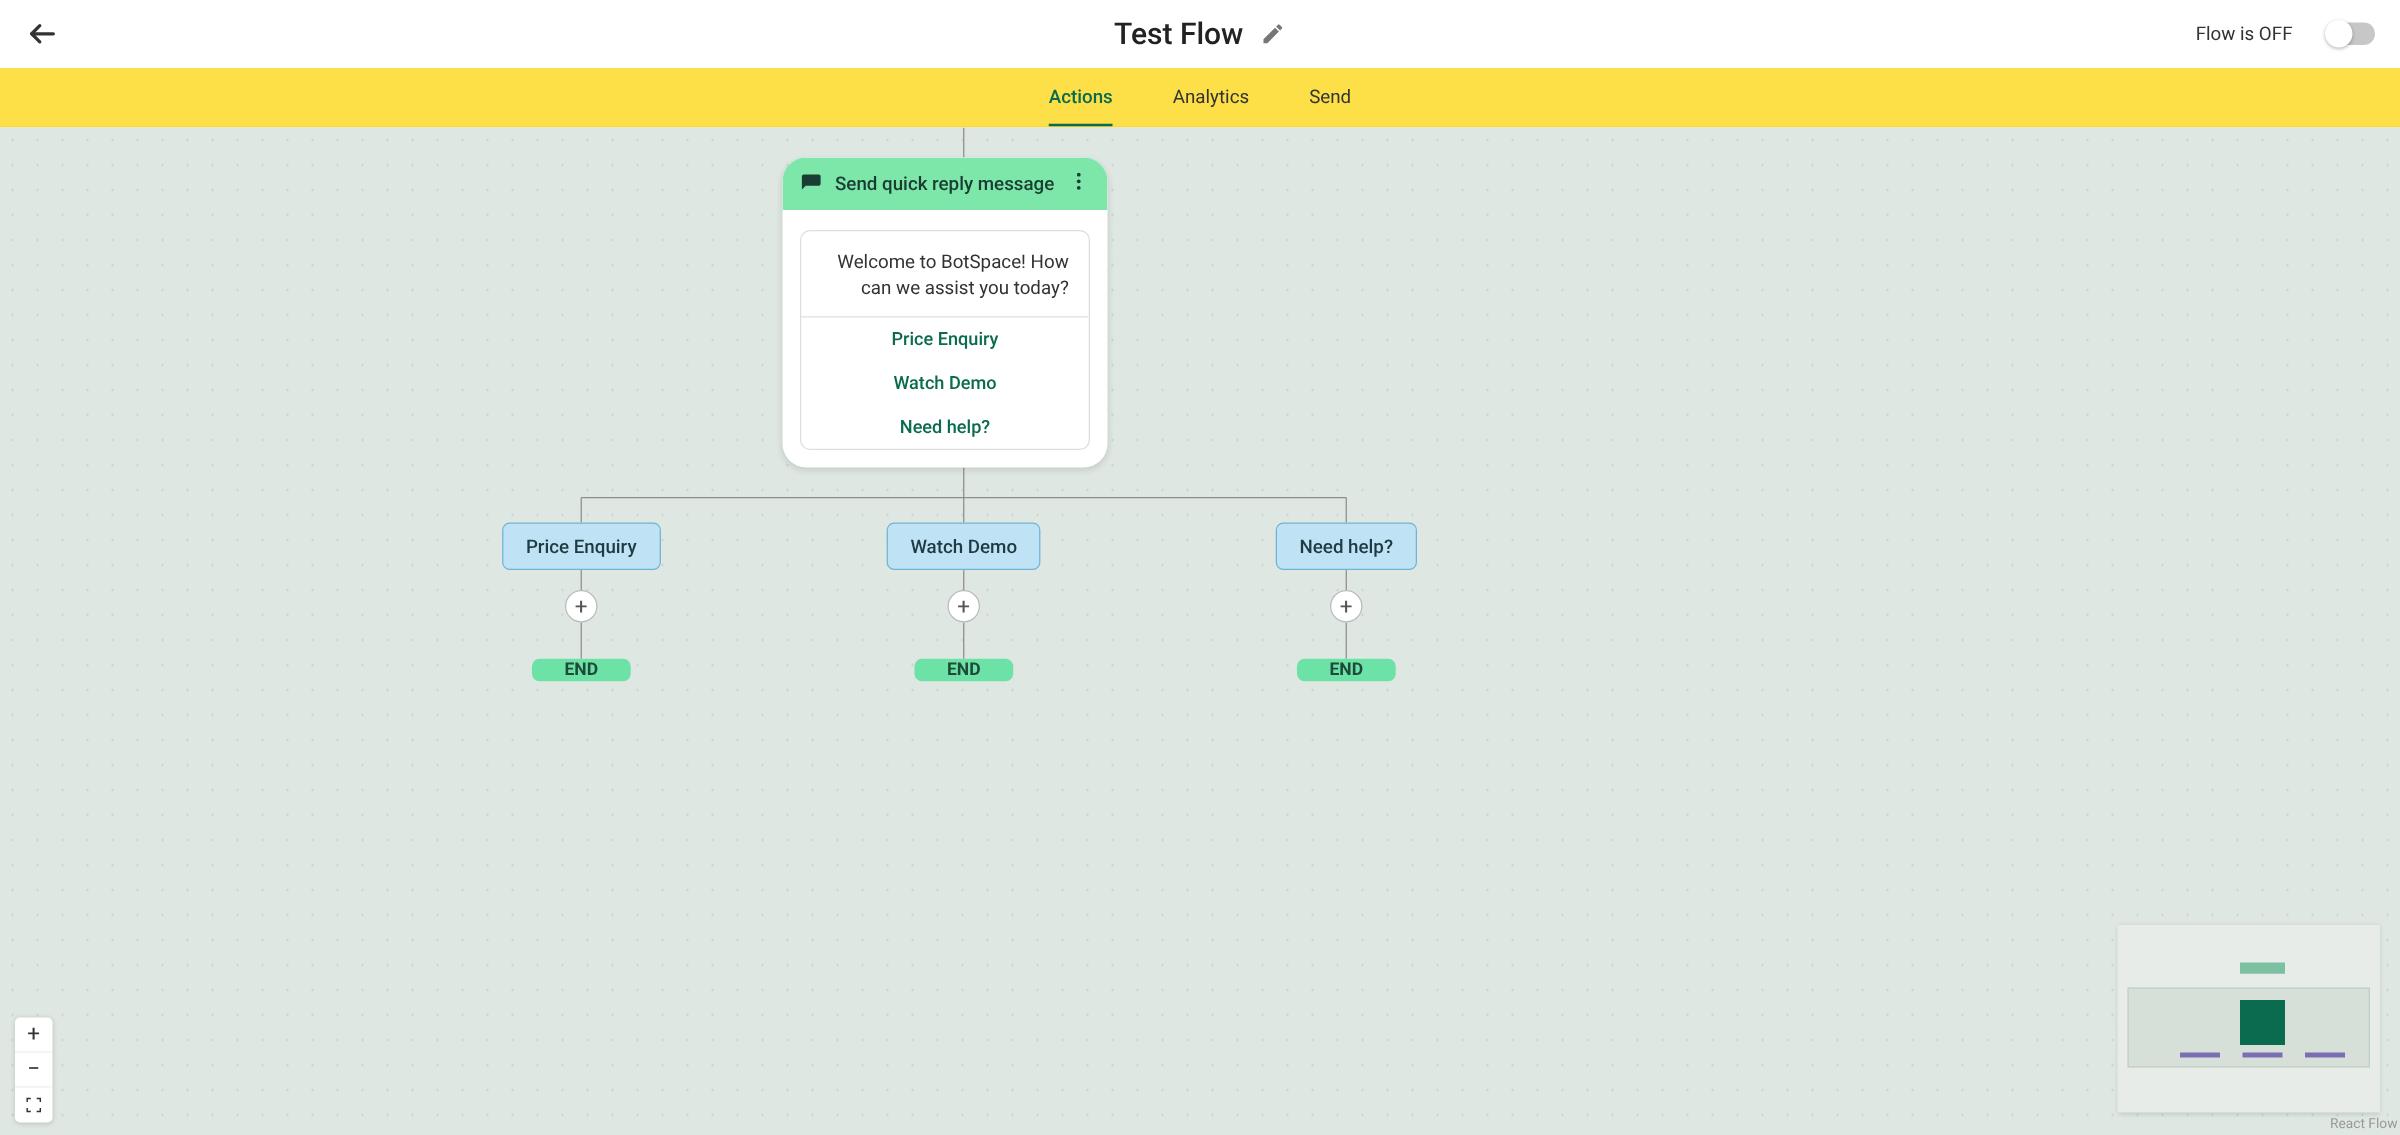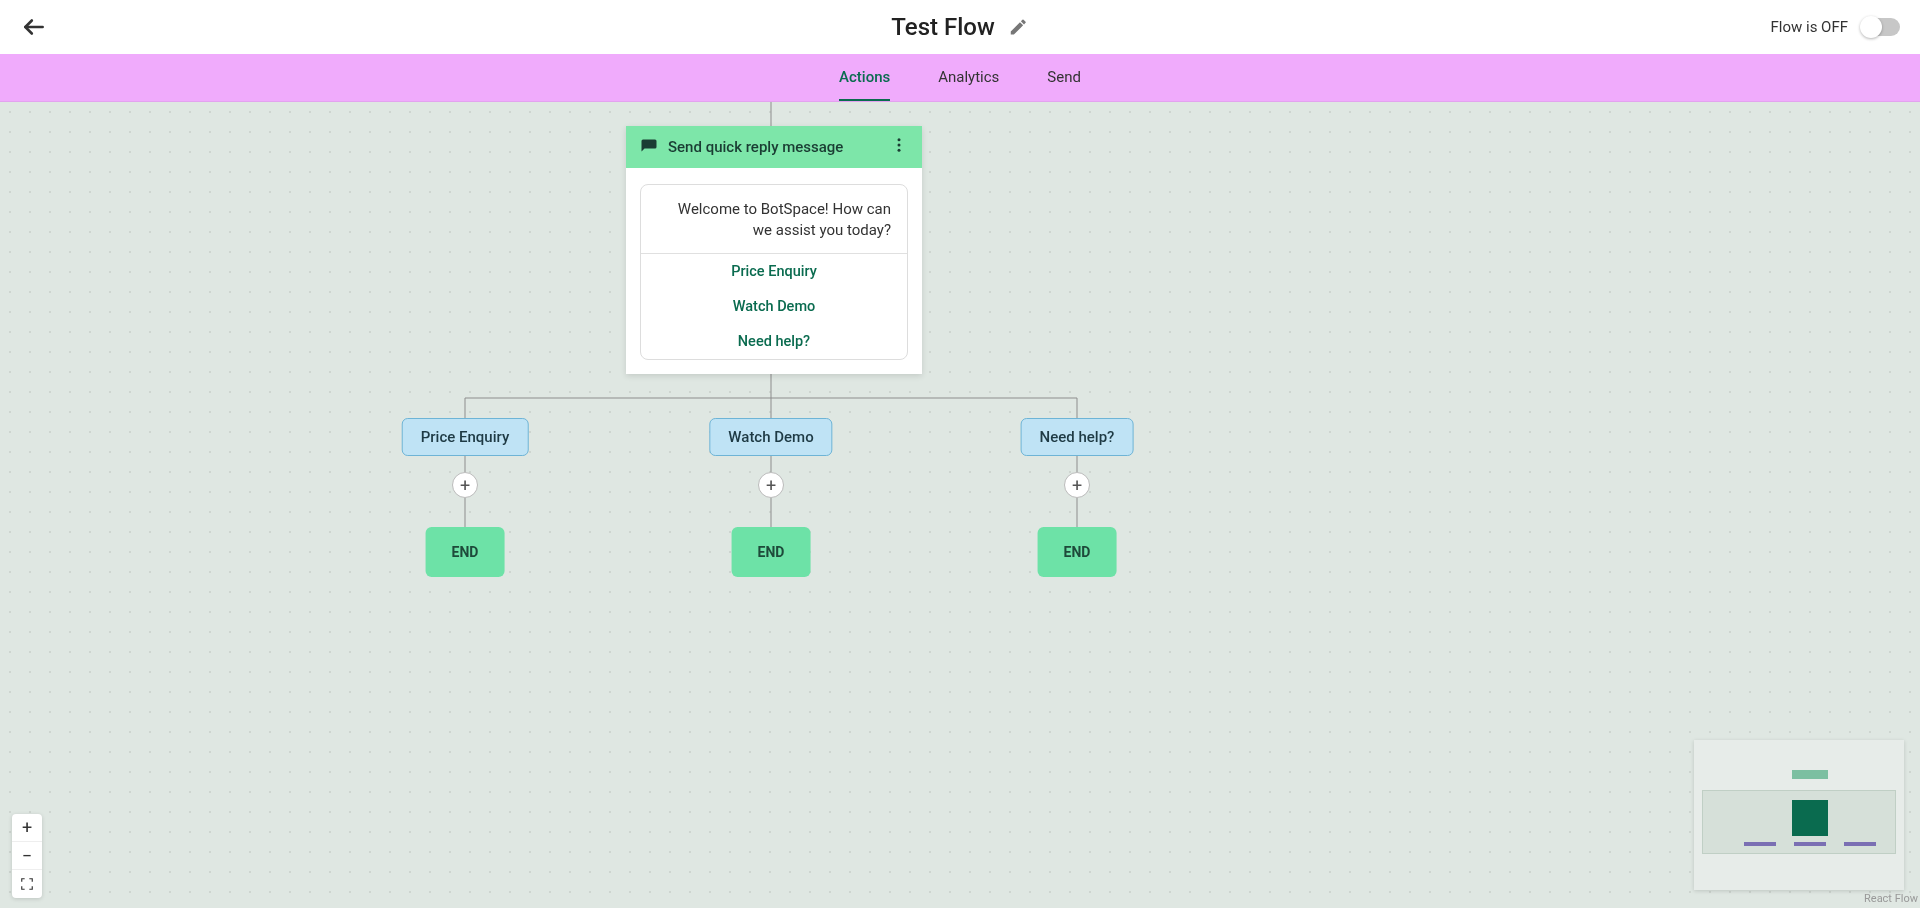--- a/index.html
+++ b/index.html
@@ -27,21 +27,21 @@
     left: 50%; transform: translateX(-50%);
     display: flex; align-items: center; gap: 14px;
   }
   .title {
     font-size: 24px;
     font-weight: 500;
     color: #222;
   }
   .edit-btn { cursor: pointer; display:flex; }
   .right-header {
-    display: flex; align-items: center; gap: 14px;
+    display: flex; align-items: center; gap: 28px;
     font-size: 15px;
     color: #333;
   }
   .toggle {
     width: 38px; height: 18px;
     background: #c7c7c7;
     border-radius: 10px;
     position: relative;
     cursor: pointer;
   }
@@ -50,21 +50,21 @@
     background: #fff;
     border-radius: 50%;
     position: absolute;
     top: -2px; left: -2px;
     box-shadow: 0 1px 3px rgba(0,0,0,0.3);
   }
 
   
   .tabs {
     height: 48px;
-    background: #f0abfc;
+    background: #fde047;
     display: flex;
     justify-content: center;
     align-items: center;
     gap: 48px;
     border-bottom: 1px solid rgba(0,0,0,0.05);
   }
   .tab {
     font-size: 15px;
     color: #333;
     height: 100%;
@@ -87,23 +87,23 @@
     position: relative;
     overflow: hidden;
   }
 
   
   .edges { position: absolute; top:0; left:0; width:100%; height:100%; pointer-events:none; }
 
   
   .node-card {
     position: absolute;
-    width: 296px;
-    background: #fff;
-    border-radius: 0;
+    width: 260px;
+    background: #fff;
+    border-radius: 19px;
     box-shadow: 0 2px 6px rgba(0,0,0,0.12);
     overflow: hidden;
     cursor: pointer;
   }
   .node-card-header {
     background: #7de6a9;
     padding: 10px 14px;
     display: flex; align-items: center; gap: 10px;
     font-size: 15px;
     font-weight: 500;
@@ -157,21 +157,21 @@
     display:flex; align-items:center; justify-content:center;
     font-size: 18px; color:#555;
     cursor:pointer;
   }
 
   
   .end-chip {
     position: absolute;
     background: #6de2a7;
     border-radius: 6px;
-    padding: 17px 26px;
+    padding: 1px 26px;
     font-size: 14px;
     font-weight: 700;
     color: #1e4a3a;
     cursor: pointer;
   }
 
   
   .zoom-controls {
     position: absolute;
     bottom: 10px; left: 12px;

